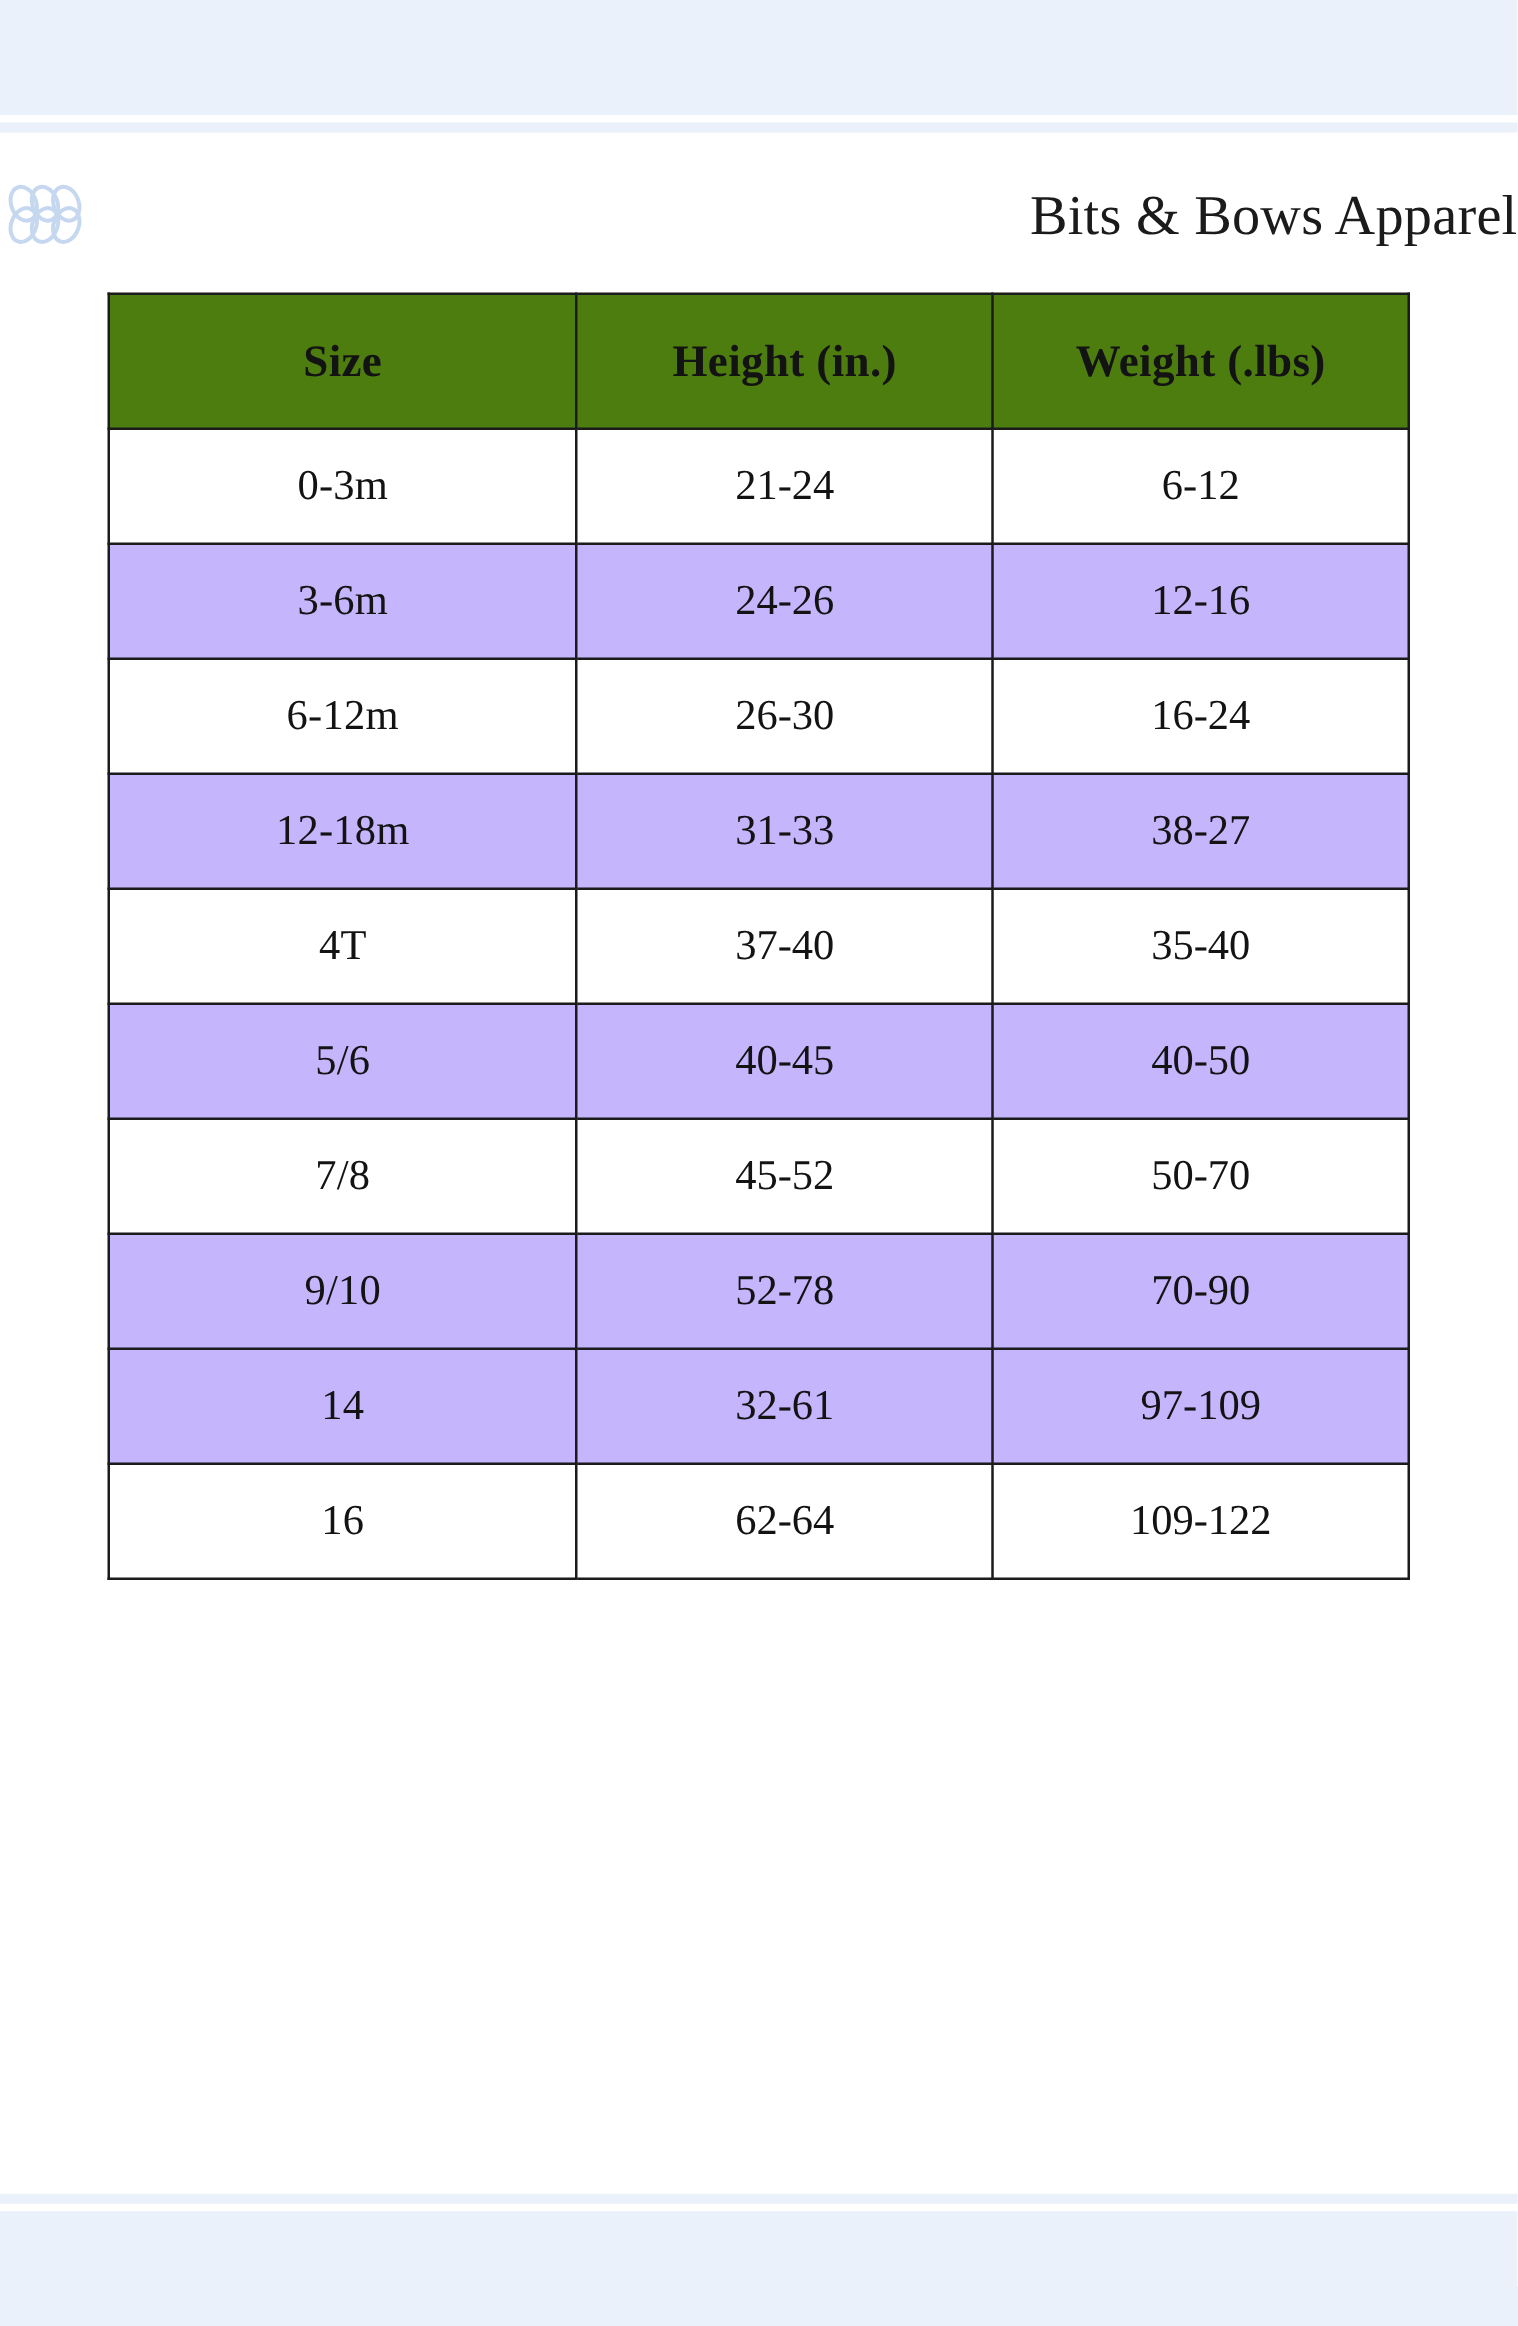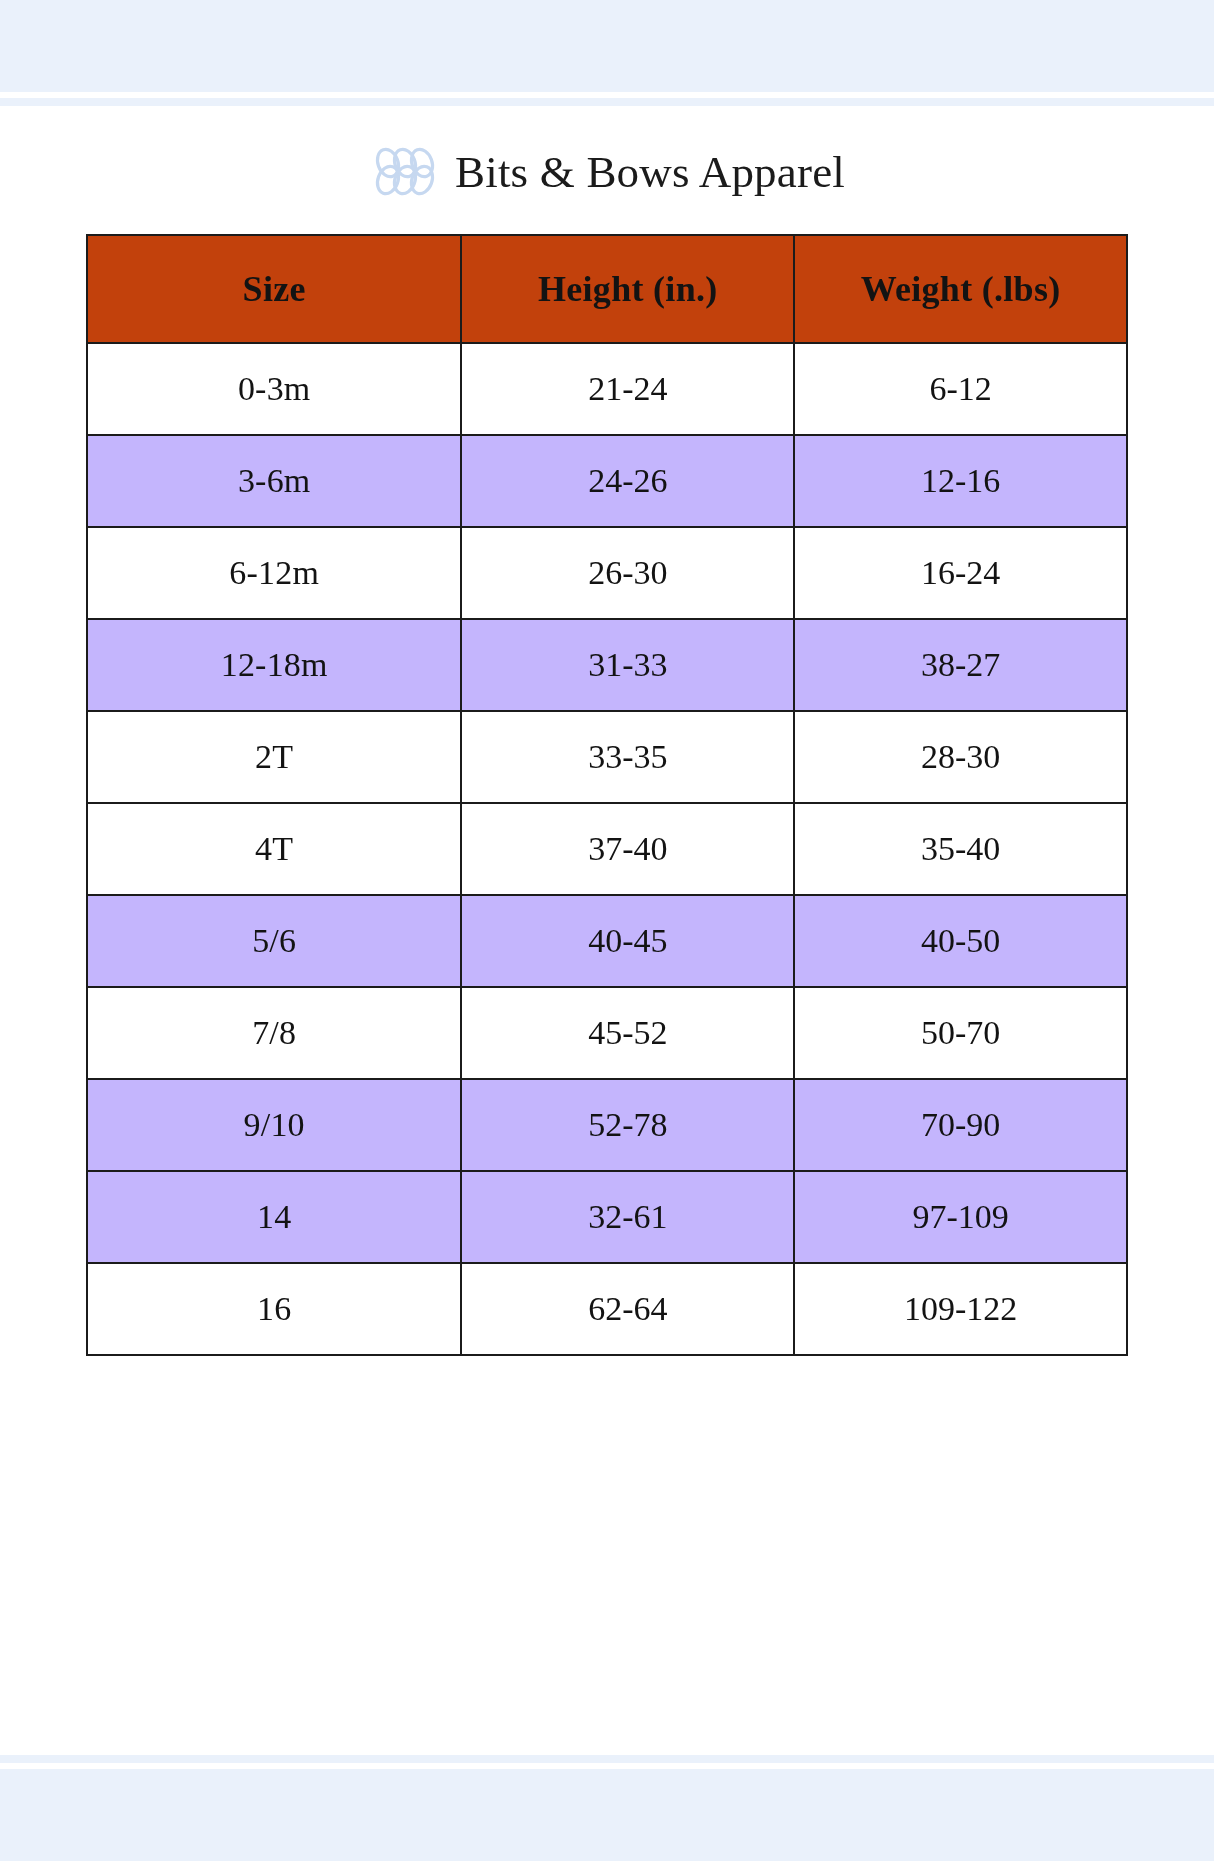--- a/index.html
+++ b/index.html
@@ -35,21 +35,21 @@
     position: absolute;
     top: 106px;
     left: 0;
     width: 1214px;
     height: 1649px;
   }
 
   .brand {
     display: flex;
     align-items: center;
-    justify-content: center;
+    justify-content: space-between;
     gap: 16px;
     height: 96px;
     margin-top: 18px;
   }
   .brand-logo {
     display: block;
     width: 70px;
     height: 52px;
     flex: 0 0 auto;
   }
@@ -71,21 +71,21 @@
     table-layout: fixed;
   }
   table.size-chart th,
   table.size-chart td {
     border: 2px solid #1b1b1b;
     text-align: center;
     color: #131313;
     font-family: "Liberation Serif", serif;
   }
   table.size-chart th {
-    background: #c2410c;
+    background: #4d7c0f;
     font-size: 36px;
     font-weight: bold;
     height: 104px;
     letter-spacing: 0.3px;
   }
   table.size-chart td {
     font-size: 34px;
     height: 88px;
     font-weight: normal;
   }
@@ -153,25 +153,20 @@
             <td>6-12m</td>
             <td>26-30</td>
             <td>16-24</td>
           </tr>
           <tr class="alt">
             <td>12-18m</td>
             <td>31-33</td>
             <td>38-27</td>
           </tr>
           <tr>
-            <td>2T</td>
-            <td>33-35</td>
-            <td>28-30</td>
-          </tr>
-          <tr>
             <td>4T</td>
             <td>37-40</td>
             <td>35-40</td>
           </tr>
           <tr class="alt">
             <td>5/6</td>
             <td>40-45</td>
             <td>40-50</td>
           </tr>
           <tr>

